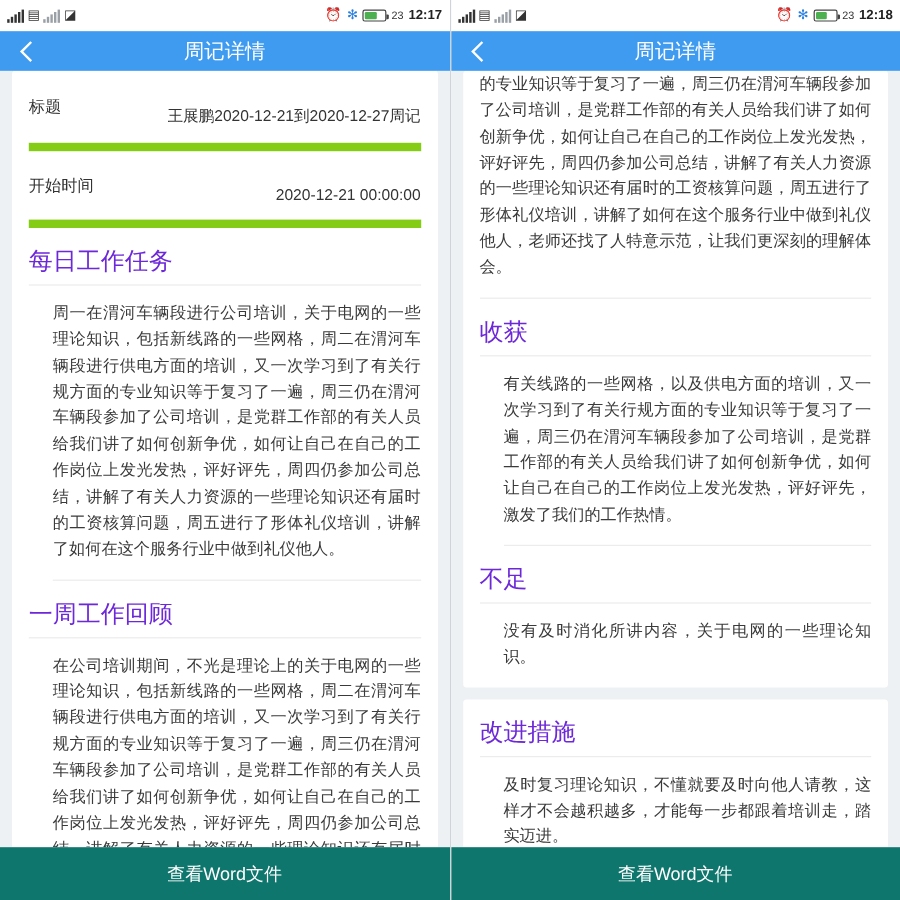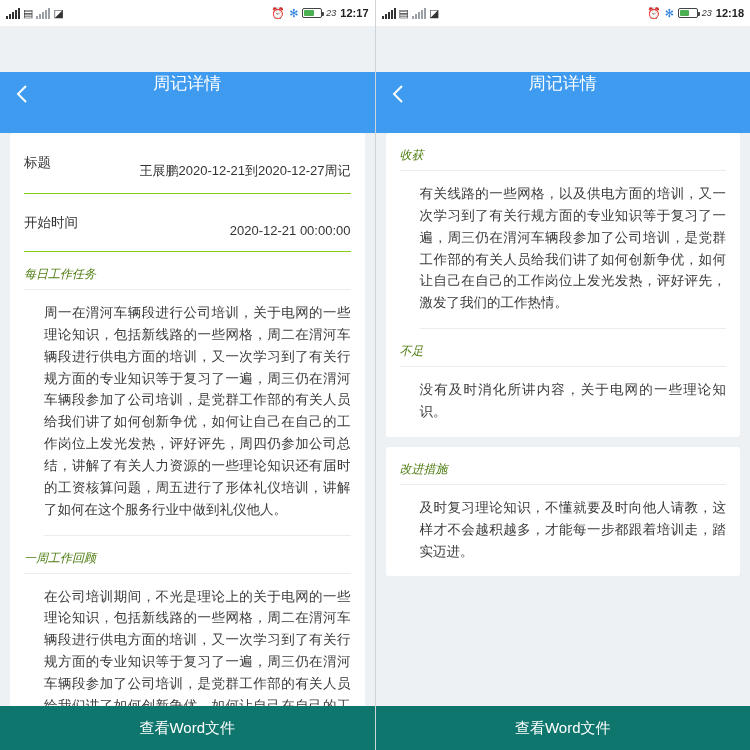--- a/index.html
+++ b/index.html
@@ -91,32 +91,32 @@
     background: #444;
     border-radius: 0 1px 1px 0;
   }
   .batt b {
     display: block;
     height: 100%;
     width: 60%;
     background: #4caf50;
     border-radius: 1px;
   }
-  .batt-num { font-size: 9px; color: #333; font-style: italic; }
+  .batt-num { font-size: 9px; color: #333; }
   .clock { font-size: 11px; color: #222; font-weight: bold; }
 
   
   .titlebar {
-    height: 61px;
+    height: 33px;
     background: #3e9bf0;
     color: #ffffff;
     display: flex;
+    align-items: center;
     position: relative;
     flex: none;
-    margin-top: 46px;
   }
   .back-btn {
     width: 44px;
     height: 44px;
     display: flex;
     align-items: center;
     justify-content: center;
     cursor: pointer;
   }
   .back-btn svg { display: block; }
@@ -143,42 +143,41 @@
     padding: 0 14px;
     box-sizing: border-box;
   }
   .card.top { margin-top: 0; }
 
   .row {
     display: flex;
     align-items: center;
     justify-content: space-between;
     padding: 13px 0;
-    border-bottom: 1px solid #84cc16;
+    border-bottom: 7px solid #84cc16;
     font-size: 13.5px;
     color: #333;
     gap: 8px;
   }
   .row .label { color: #333; flex: none; }
   .row .value {
     color: #333;
     text-align: right;
     font-size: 13px;
     overflow: hidden;
     white-space: nowrap;
     text-overflow: ellipsis;
     margin-top: 16px;
   }
 
   .section-title {
-    font-size: 12px;
-    color: #4d7c0f;
+    font-size: 20px;
+    color: #6d28d9;
     padding: 14px 0 6px 0;
     border-bottom: 1px solid #ececec;
-    font-style: italic;
   }
   .section-body {
     font-size: 13.5px;
     line-height: 1.62;
     color: #3a3a3a;
     padding: 12px 0 14px 0;
     text-align: justify;
     border-bottom: 1px solid #ececec;
     margin-left: 20px;
   }
@@ -317,20 +316,21 @@
         <svg width="12" height="20" viewBox="0 0 12 20">
           <polyline points="10,2 2,10 10,18" fill="none" stroke="#ffffff" stroke-width="2"></polyline>
         </svg>
       </div>
       <div class="title-text">周记详情</div>
     </div>
 
     <div class="content">
       <div class="card top">
 
+        <div class="clipped-para">的专业知识等于复习了一遍，周三仍在渭河车辆段参加了公司培训，是党群工作部的有关人员给我们讲了如何创新争优，如何让自己在自己的工作岗位上发光发热，评好评先，周四仍参加公司总结，讲解了有关人力资源的一些理论知识还有届时的工资核算问题，周五进行了形体礼仪培训，讲解了如何在这个服务行业中做到礼仪他人，老师还找了人特意示范，让我们更深刻的理解体会。</div>
 
         <div class="section-title">收获</div>
         <div class="section-body">有关线路的一些网格，以及供电方面的培训，又一次学习到了有关行规方面的专业知识等于复习了一遍，周三仍在渭河车辆段参加了公司培训，是党群工作部的有关人员给我们讲了如何创新争优，如何让自己在自己的工作岗位上发光发热，评好评先，激发了我们的工作热情。</div>
 
         <div class="section-title">不足</div>
         <div class="section-body last">没有及时消化所讲内容，关于电网的一些理论知识。</div>
       </div>
 
       <div class="gap"></div>
 

